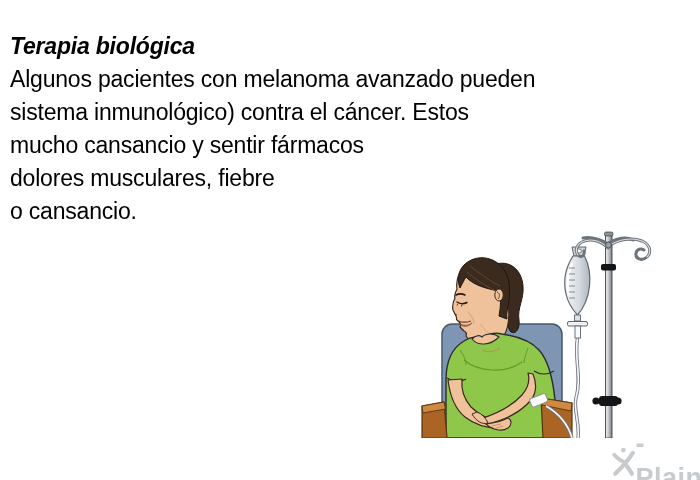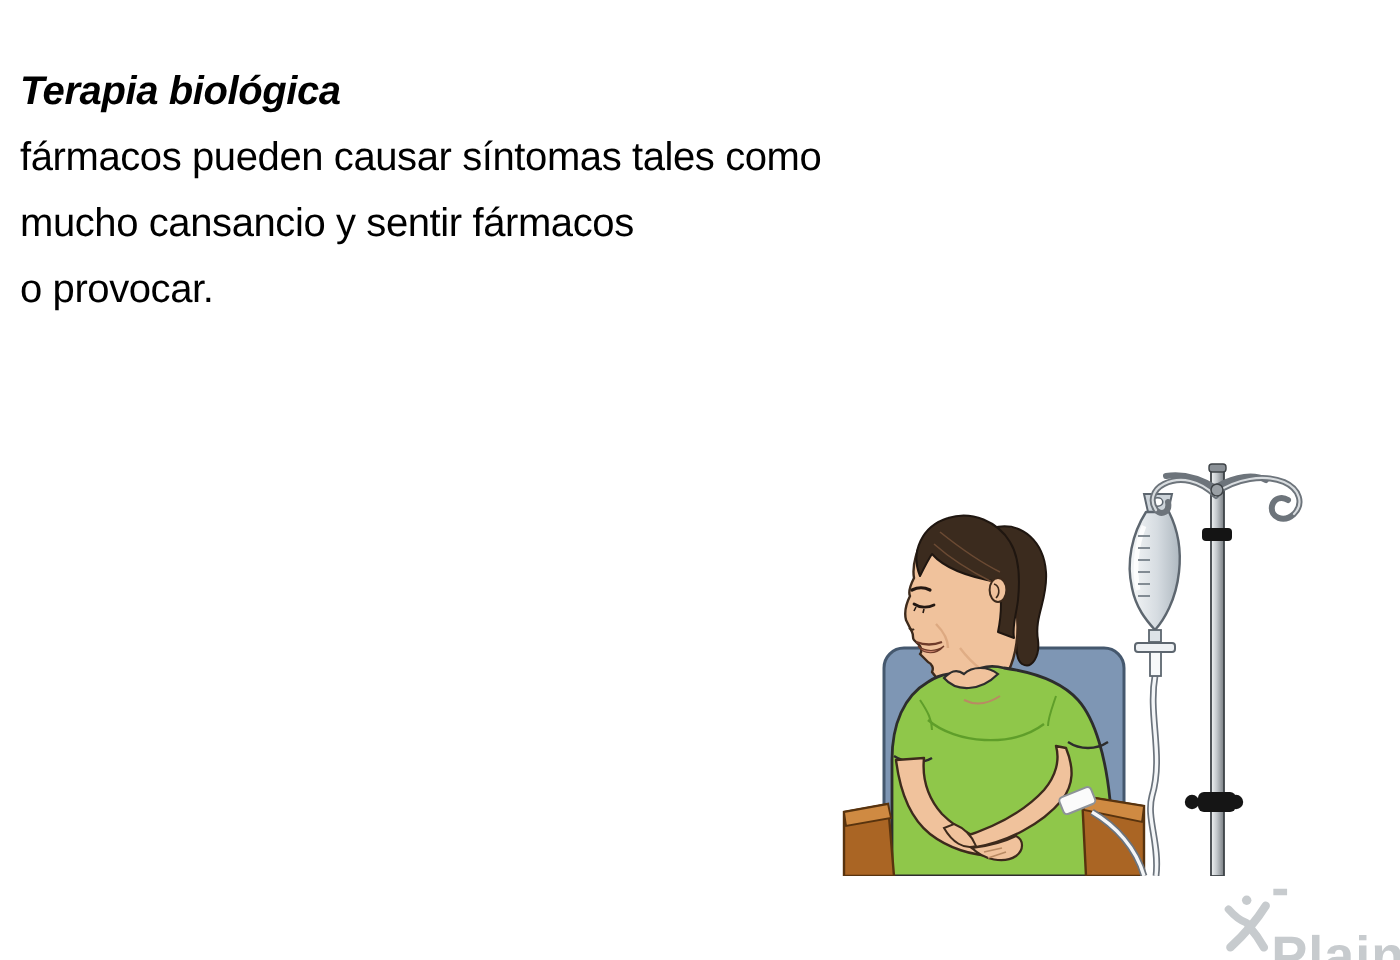--- a/index.html
+++ b/index.html
@@ -12,42 +12,44 @@
     --ink:#000000;
     --logo:#c7cbce;
   }
   html,body{margin:0;padding:0;}
   body{
     width:700px;height:480px;background:#ffffff;position:relative;overflow:hidden;
     font-family:"Liberation Sans",sans-serif;
   }
   .text-block{
     position:absolute;left:10px;top:30px;
-    font-size:20px;line-height:33px;color:var(--ink);
+    font-size:23px;line-height:33px;color:var(--ink);
     letter-spacing:-0.2px;
   }
   .doc-title{font-weight:bold;font-style:italic;white-space:nowrap;}
   .doc-line{white-space:nowrap;}
   .illustration{position:absolute;left:420px;top:228px;width:280px;height:210px;}
   .brand{
     position:absolute;left:612px;top:444px;height:34px;
     display:flex;align-items:center;color:var(--logo);
   }
   .brand-text{
     font-size:27px;font-weight:bold;letter-spacing:0.5px;line-height:34px;
   }
 </style>
 </head>
 <body>
 
 <div class="text-block">
   <div class="doc-title">Terapia biológica</div>
-  <div class="doc-line">fármacos pueden causar síntomas tales como</div>
+  <div class="doc-line">Algunos pacientes con melanoma avanzado pueden</div>
+  <div class="doc-line">sistema inmunológico) contra el cáncer. Estos</div>
   <div class="doc-line">mucho cansancio y sentir fármacos</div>
-  <div class="doc-line">o provocar.</div>
+  <div class="doc-line">dolores musculares, fiebre</div>
+  <div class="doc-line">o cansancio.</div>
 </div>
 
 <svg class="illustration" viewBox="0 0 280 210" xmlns="http://www.w3.org/2000/svg">
   <defs>
     <linearGradient id="poleGrad" x1="0" y1="0" x2="1" y2="0">
       <stop offset="0" stop-color="#f2f4f5"></stop>
         <stop offset="0.45" stop-color="#c2c7cb"></stop>
         <stop offset="1" stop-color="#787d82"></stop>
     </linearGradient>
     <linearGradient id="bagGrad" x1="0" y1="0" x2="1" y2="0">

